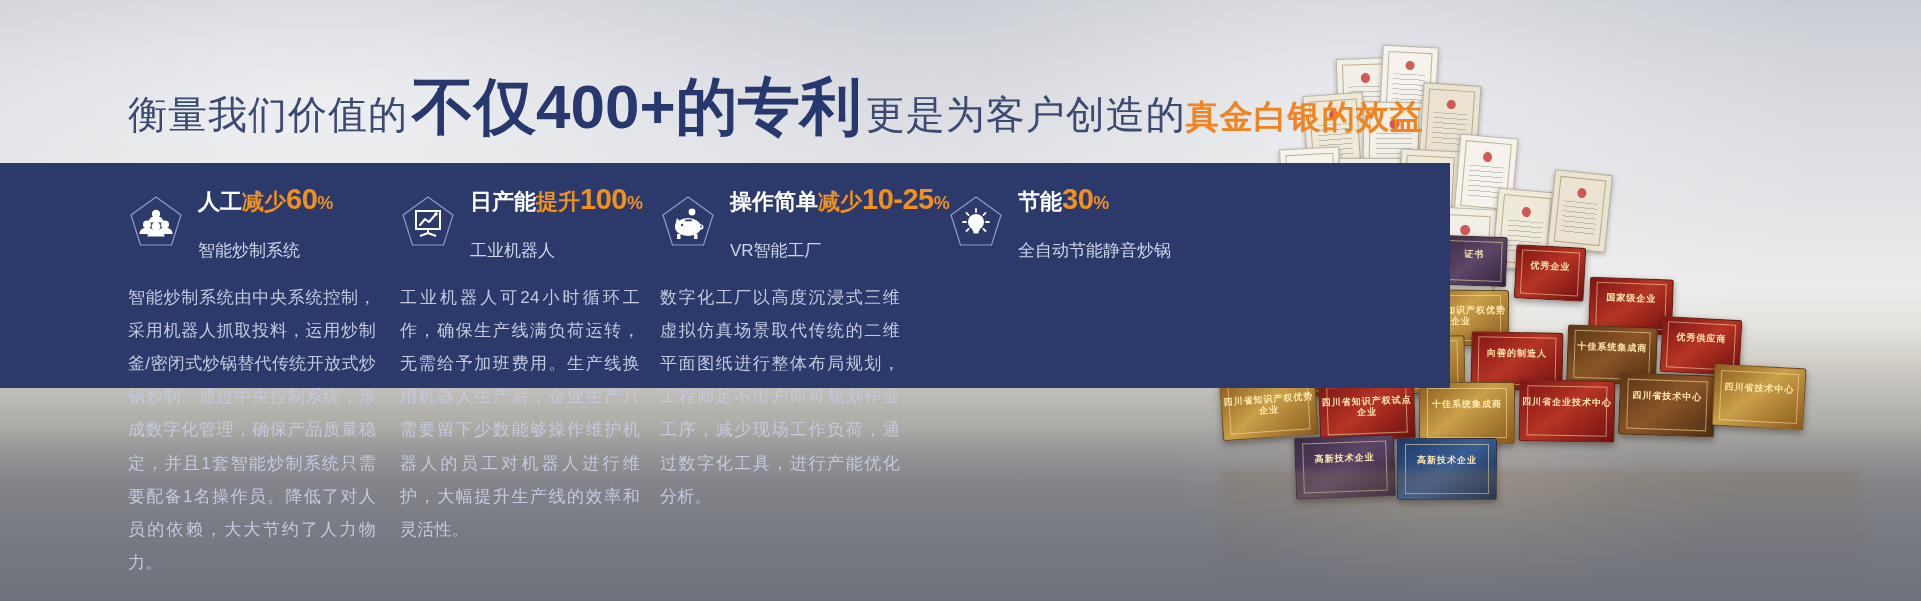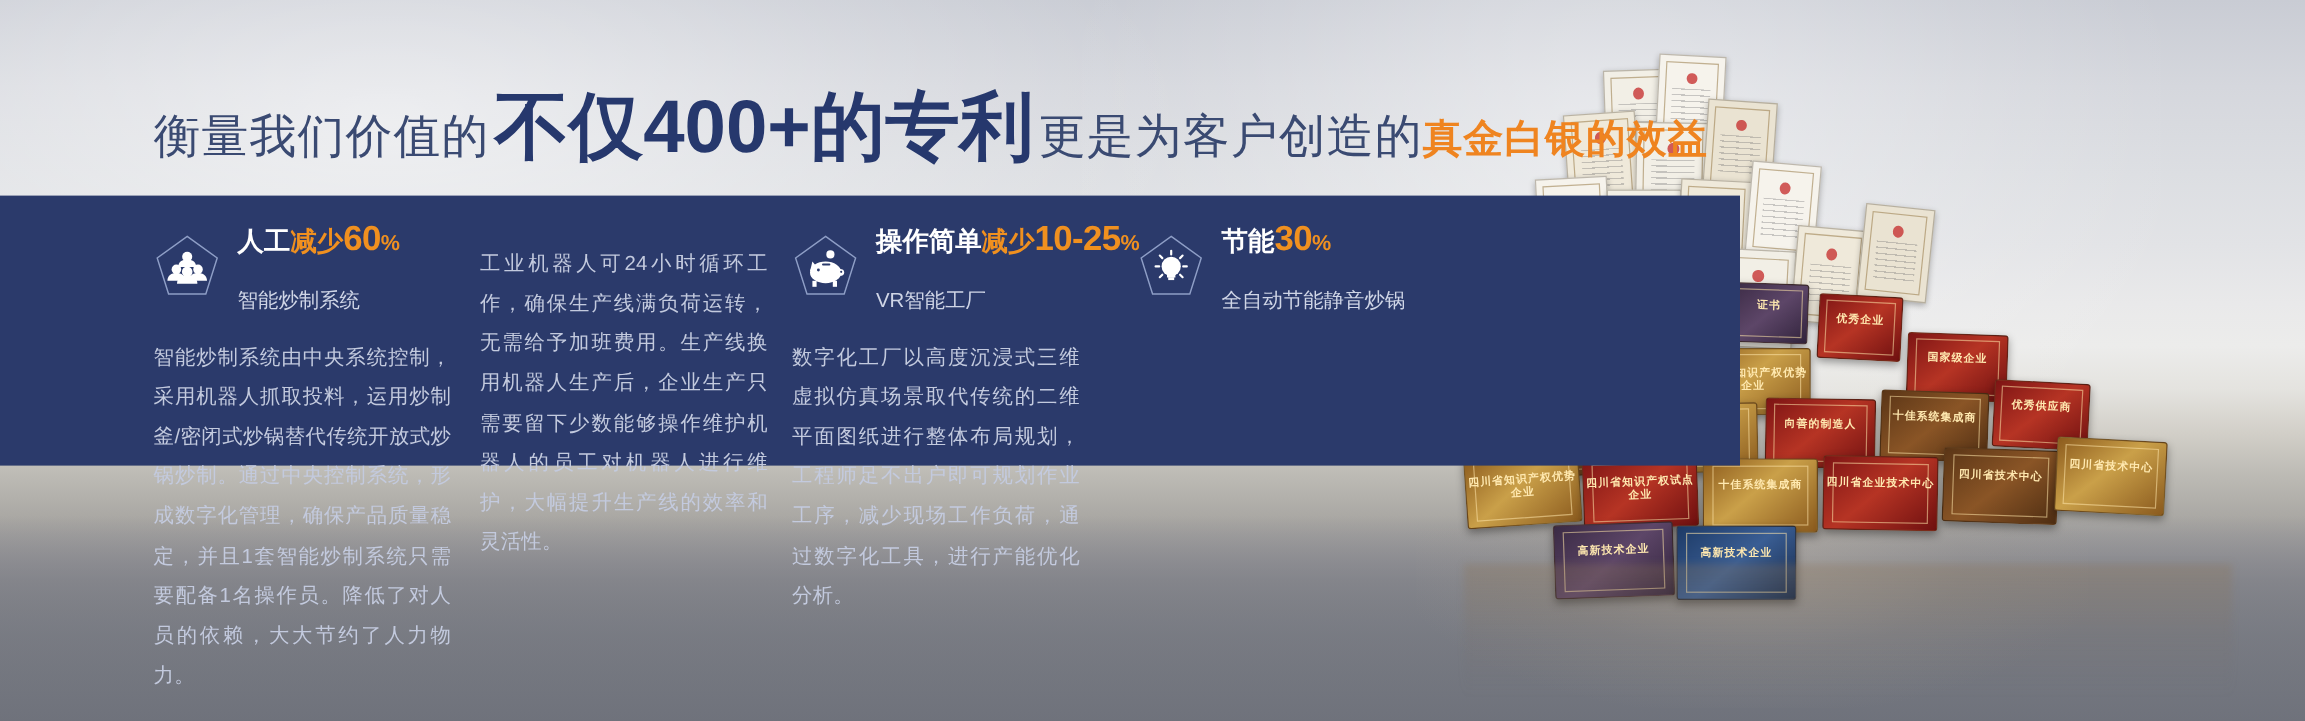--- a/index.html
+++ b/index.html
@@ -397,20 +397,39 @@
           <div class="f-title">
             <span>人工</span><span class="hi">减少</span><span class="num">60</span><span class="pct">%</span>
           </div>
           <div class="f-sub">智能炒制系统</div>
         </div>
       </div>
       <div class="f-body">智能炒制系统由中央系统控制，采用机器人抓取投料，运用炒制釜/密闭式炒锅替代传统开放式炒锅炒制。通过中央控制系统，形成数字化管理，确保产品质量稳定，并且1套智能炒制系统只需要配备1名操作员。降低了对人员的依赖，大大节约了人力物力。</div>
     </div>
 
     <div class="feature f2">
+      <div class="f-head">
+        <div class="f-icon">
+          <svg width="56" height="56" viewBox="0 0 56 56">
+            <polygon points="28,3 53,21 43.5,51 12.5,51 3,21" fill="none" stroke="#8e9ec6" stroke-width="1.2"></polygon>
+            <rect x="16" y="17" width="24" height="18" fill="none" stroke="#ffffff" stroke-width="2"></rect>
+            <polyline points="20,31 25,25 29,28 36,20" fill="none" stroke="#ffffff" stroke-width="2" stroke-linecap="round" stroke-linejoin="round"></polyline>
+            <circle cx="36" cy="20" r="1.8" fill="#ffffff"></circle>
+            <line x1="28" y1="35" x2="28" y2="39" stroke="#ffffff" stroke-width="2"></line>
+            <line x1="20" y1="42" x2="28" y2="39" stroke="#ffffff" stroke-width="2"></line>
+            <line x1="36" y1="42" x2="28" y2="39" stroke="#ffffff" stroke-width="2"></line>
+          </svg>
+        </div>
+        <div class="f-text">
+          <div class="f-title">
+            <span>日产能</span><span class="hi">提升</span><span class="num">100</span><span class="pct">%</span>
+          </div>
+          <div class="f-sub">工业机器人</div>
+        </div>
+      </div>
       <div class="f-body">工业机器人可24小时循环工作，确保生产线满负荷运转，无需给予加班费用。生产线换用机器人生产后，企业生产只需要留下少数能够操作维护机器人的员工对机器人进行维护，大幅提升生产线的效率和灵活性。</div>
     </div>
 
     <div class="feature f3">
       <div class="f-head">
         <div class="f-icon">
           <svg width="56" height="56" viewBox="0 0 56 56">
             <polygon points="28,3 53,21 43.5,51 12.5,51 3,21" fill="none" stroke="#8e9ec6" stroke-width="1.2"></polygon>
             <circle cx="32" cy="18" r="3.4" fill="#ffffff"></circle>
             <ellipse cx="28" cy="33" rx="13" ry="9" fill="#ffffff"></ellipse>

